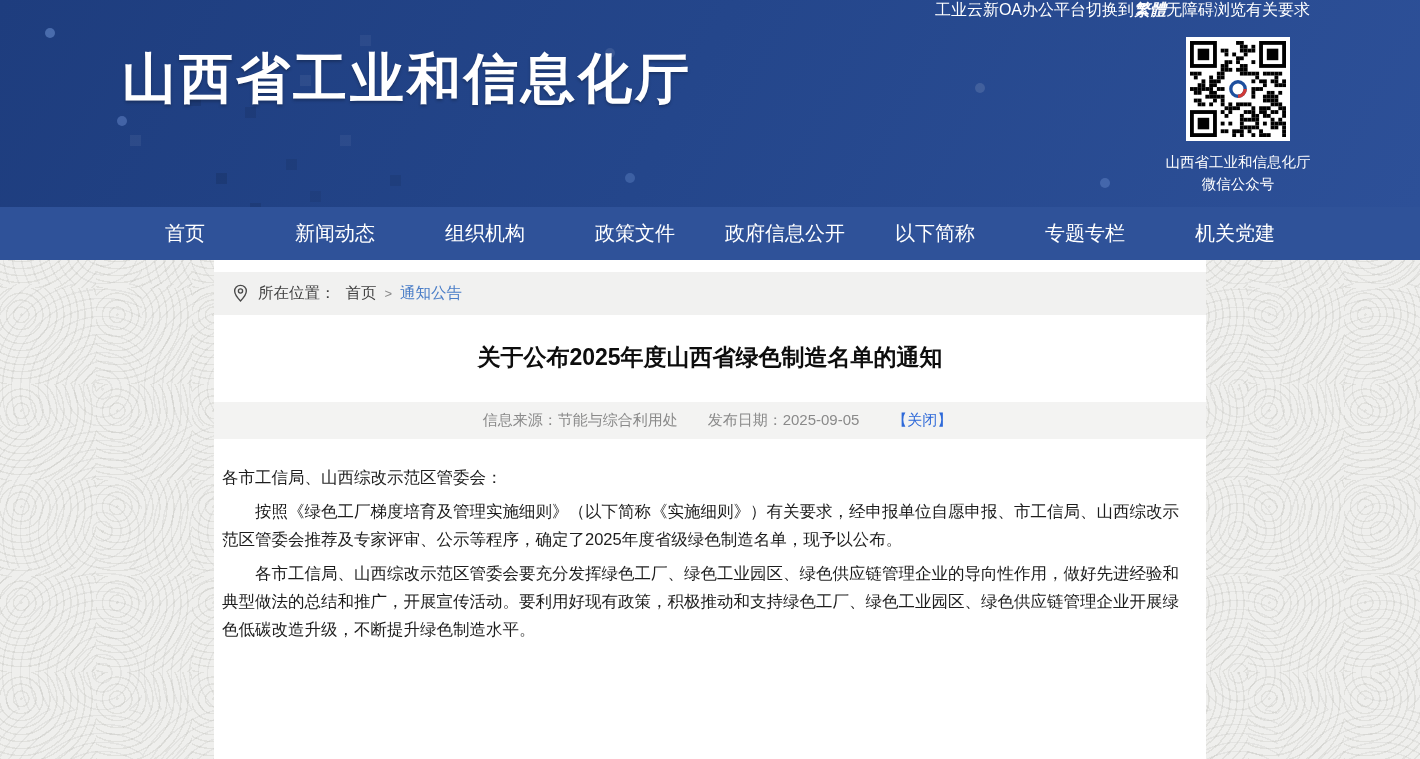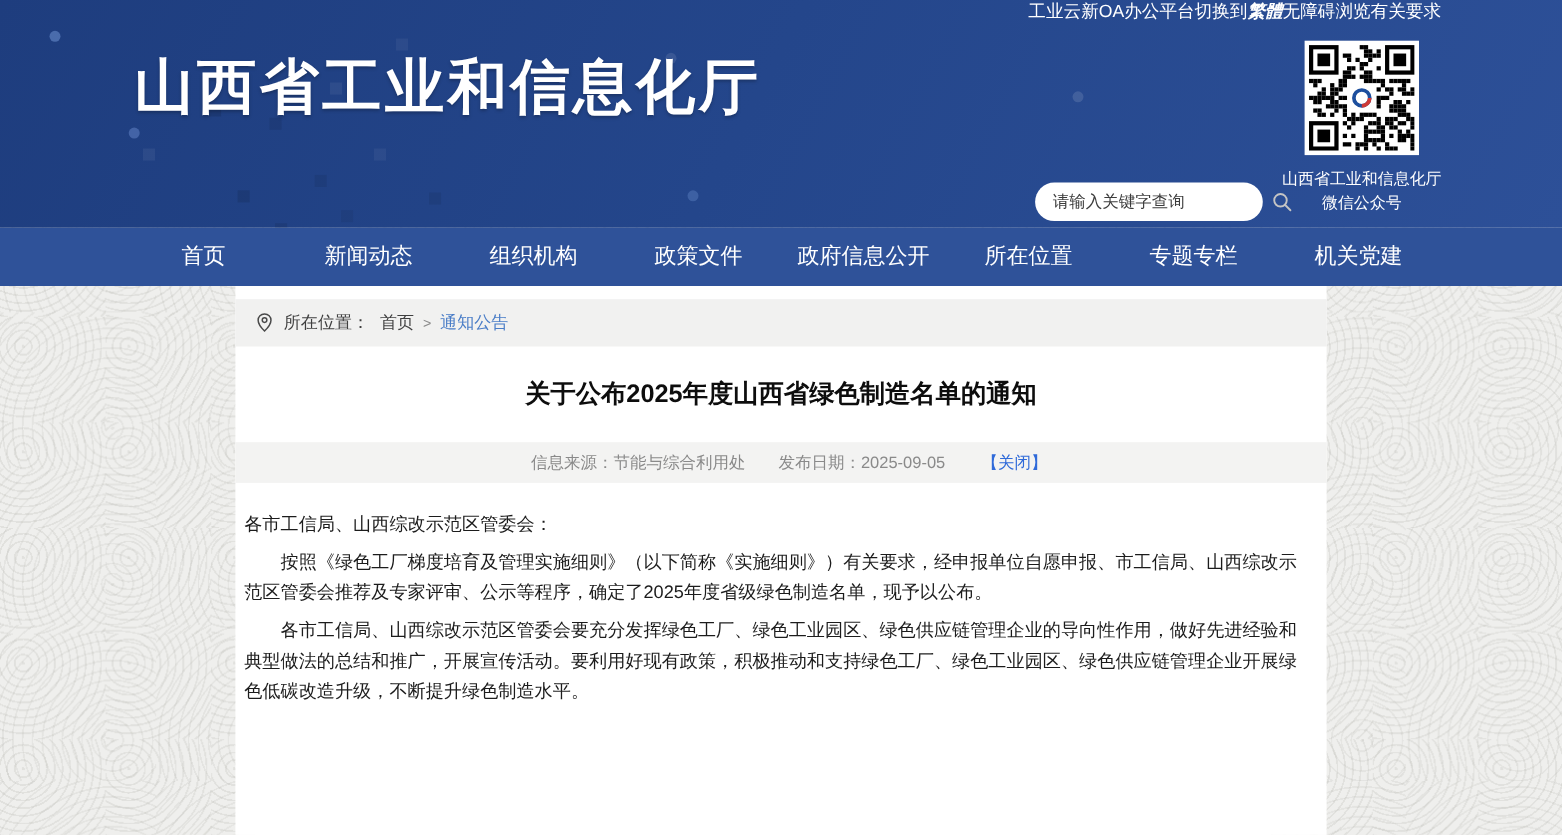--- a/index.html
+++ b/index.html
@@ -93,27 +93,20 @@
     <a>新OA办公平台</a>
     <a><span>切换到</span><span class="trad-styled">繁體</span></a>
     <a>无障碍浏览</a>
     <a>有关要求</a>
   </nav>
 
   <div class="brand">
     <div class="brand-title">山西省工业和信息化厅</div>
   </div>
 
-  <div class="search-box">
-    <input type="text" placeholder="请输入关键字查询" style="">
-    <svg class="search-icon" viewBox="0 0 20 20">
-      <circle cx="8.5" cy="8.5" r="6" fill="none" stroke="#c4c4c4" stroke-width="1.8"></circle>
-      <line x1="13" y1="13" x2="18" y2="18" stroke="#c4c4c4" stroke-width="1.8" stroke-linecap="round"></line>
-    </svg>
-  </div>
 
   <div class="qr-block">
     <span class="qr-frame">
       <svg width="96" height="96" viewBox="0 0 100 100" style="background:#fff">
           <rect x="48" y="0" width="4" height="4" fill="#000"></rect>
           <rect x="52" y="0" width="4" height="4" fill="#000"></rect>
           <rect x="52" y="4" width="4" height="4" fill="#000"></rect>
           <rect x="56" y="4" width="4" height="4" fill="#000"></rect>
           <rect x="64" y="4" width="4" height="4" fill="#000"></rect>
           <rect x="32" y="8" width="4" height="4" fill="#000"></rect>
@@ -316,21 +309,21 @@
   </div>
 </header>
 
 <nav class="nav-bar">
   <div class="nav-inner">
     <a class="nav-item">首页</a>
     <a class="nav-item">新闻动态</a>
     <a class="nav-item">组织机构</a>
     <a class="nav-item">政策文件</a>
     <a class="nav-item">政府信息公开</a>
-    <a class="nav-item">所在位置</a>
+    <a class="nav-item">以下简称</a>
     <a class="nav-item">专题专栏</a>
     <a class="nav-item">机关党建</a>
   </div>
 </nav>
 
 <main class="panel">
 
   <div class="breadcrumb">
     <svg class="pin" viewBox="0 0 24 28">
       <path d="M12 2 C7 2 3.4 5.7 3.4 10.4 c0 6 8.6 14.6 8.6 14.6 s8.6 -8.6 8.6 -14.6 C20.6 5.7 17 2 12 2 z" fill="none" stroke="#4a4a4a" stroke-width="2"></path>

